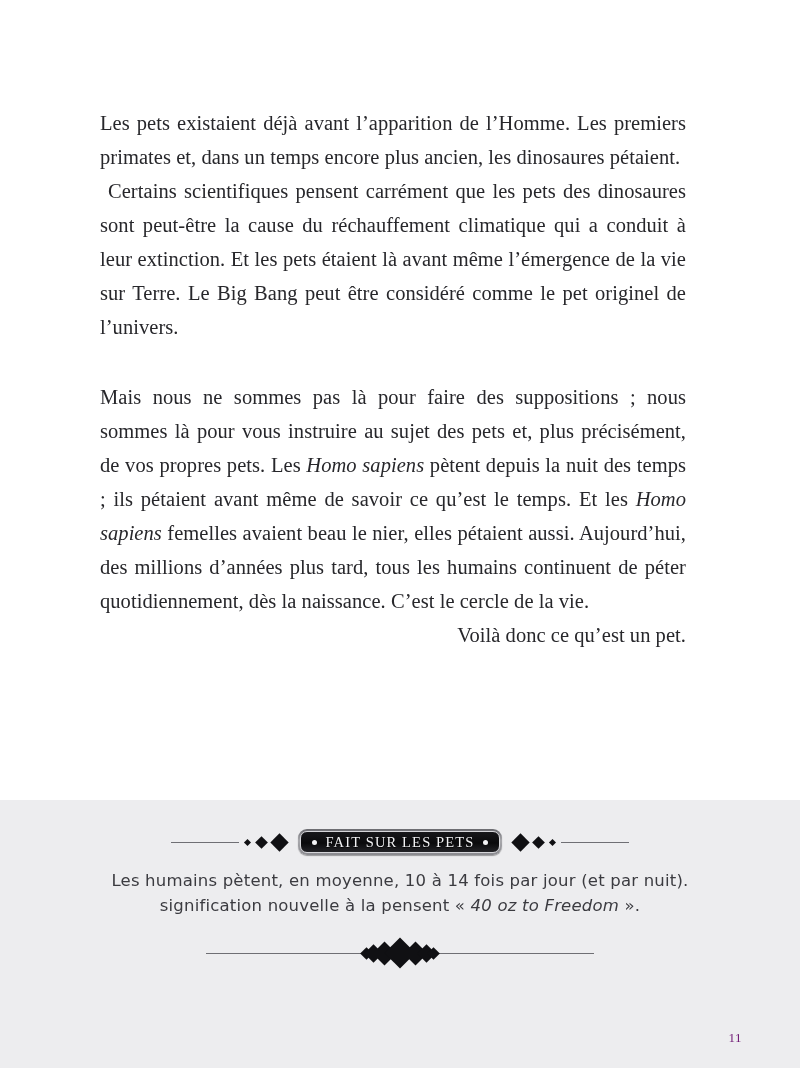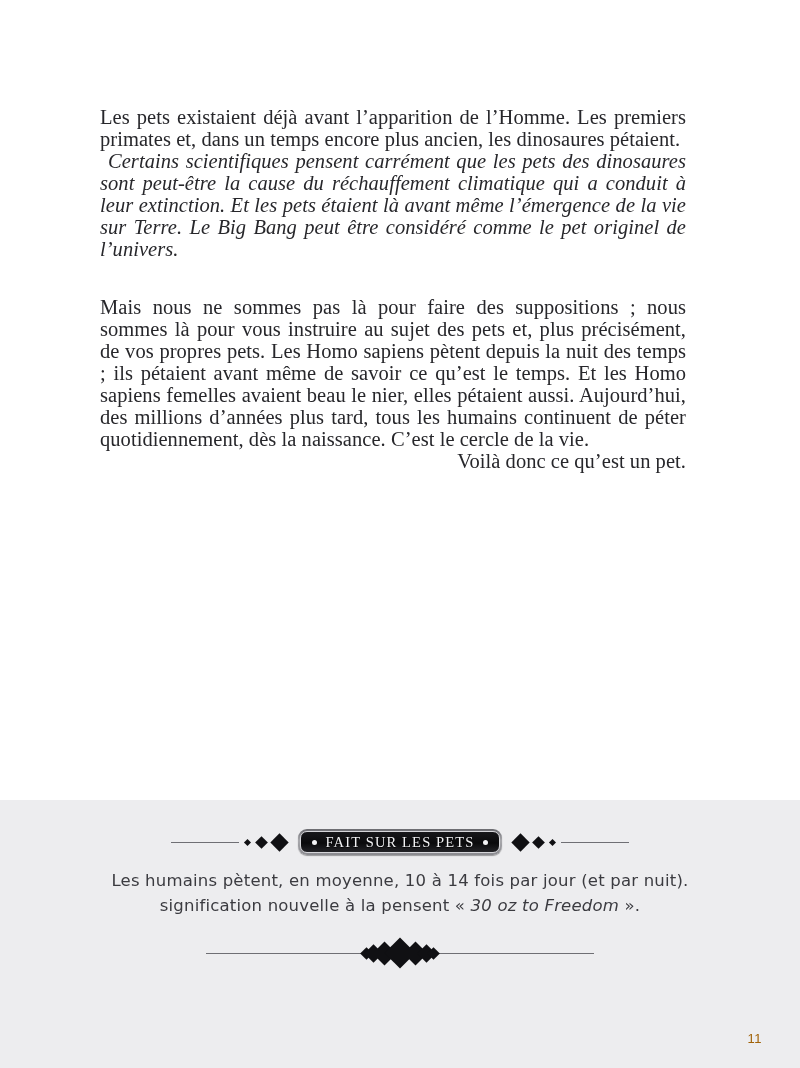--- a/index.html
+++ b/index.html
@@ -28,39 +28,39 @@
   .body-copy {
     position: absolute;
     left: 100px;
     top: 106px;
     width: 586px;
   }
 
   .para {
     margin: 0;
     font-size: 20.5px;
-    line-height: 22px;
+    line-height: 34px;
     color: #27272b;
     text-align: justify;
     text-justify: inter-word;
     font-family: "Liberation Serif", "DejaVu Serif", serif;
     letter-spacing: 0.05px;
     hyphens: none;
   }
   .para.indent {
     text-indent: 8px;
-    font-style: italic;
   }
   .para.gap-before {
     margin-top: 36px;
   }
   .para.last-line {
     text-align: left;
   }
   .para .it {
+    font-style: italic;
   }
   
   .para:last-child { text-align: right; }
 
   
   .fact-band {
     position: absolute;
     left: 0;
     top: 800px;
     width: 800px;
@@ -185,25 +185,25 @@
   }
   .footer-cluster .dia { margin: 0 -2px; }
   .fc1 { width: 9px;  height: 9px;  }
   .fc2 { width: 13px; height: 13px; }
   .fc3 { width: 17px; height: 17px; }
   .fc4 { width: 22px; height: 22px; }
 
   
   .folio {
     position: absolute;
-    right: 38px;
+    right: 58px;
     bottom: 22px;
-    font-family: Liberation Sans, sans-serif;
+    font-family: Liberation Serif, serif;
     font-size: 13px;
-    color: #a16207;
+    color: #701a75;
     letter-spacing: 0.5px;
   }
 </style>
 </head>
 <body>
 
 <div class="page">
 
   <div class="body-copy">
 
@@ -246,21 +246,21 @@
       <span class="diamond-set">
         <span class="dia l"></span>
         <span class="dia m"></span>
         <span class="dia s"></span>
       </span>
       <span class="rule-line right"></span>
     </div>
 
     <div class="fact-text">
       <span class="fact-line">Les humains pètent, en moyenne, 10 à 14 fois par jour (et par nuit).</span>
-      <span class="fact-line"><span>signification nouvelle à la pensent « </span><span class="song">30 oz to Freedom</span><span> ».</span></span>
+      <span class="fact-line"><span>signification nouvelle à la pensent « </span><span class="song">40 oz to Freedom</span><span> ».</span></span>
     </div>
 
     <div class="fact-footer">
       <span class="footer-rule"></span>
       <span class="footer-cluster">
         <span class="dia fc1"></span>
         <span class="dia fc2"></span>
         <span class="dia fc3"></span>
         <span class="dia fc4"></span>
         <span class="dia fc3"></span>

